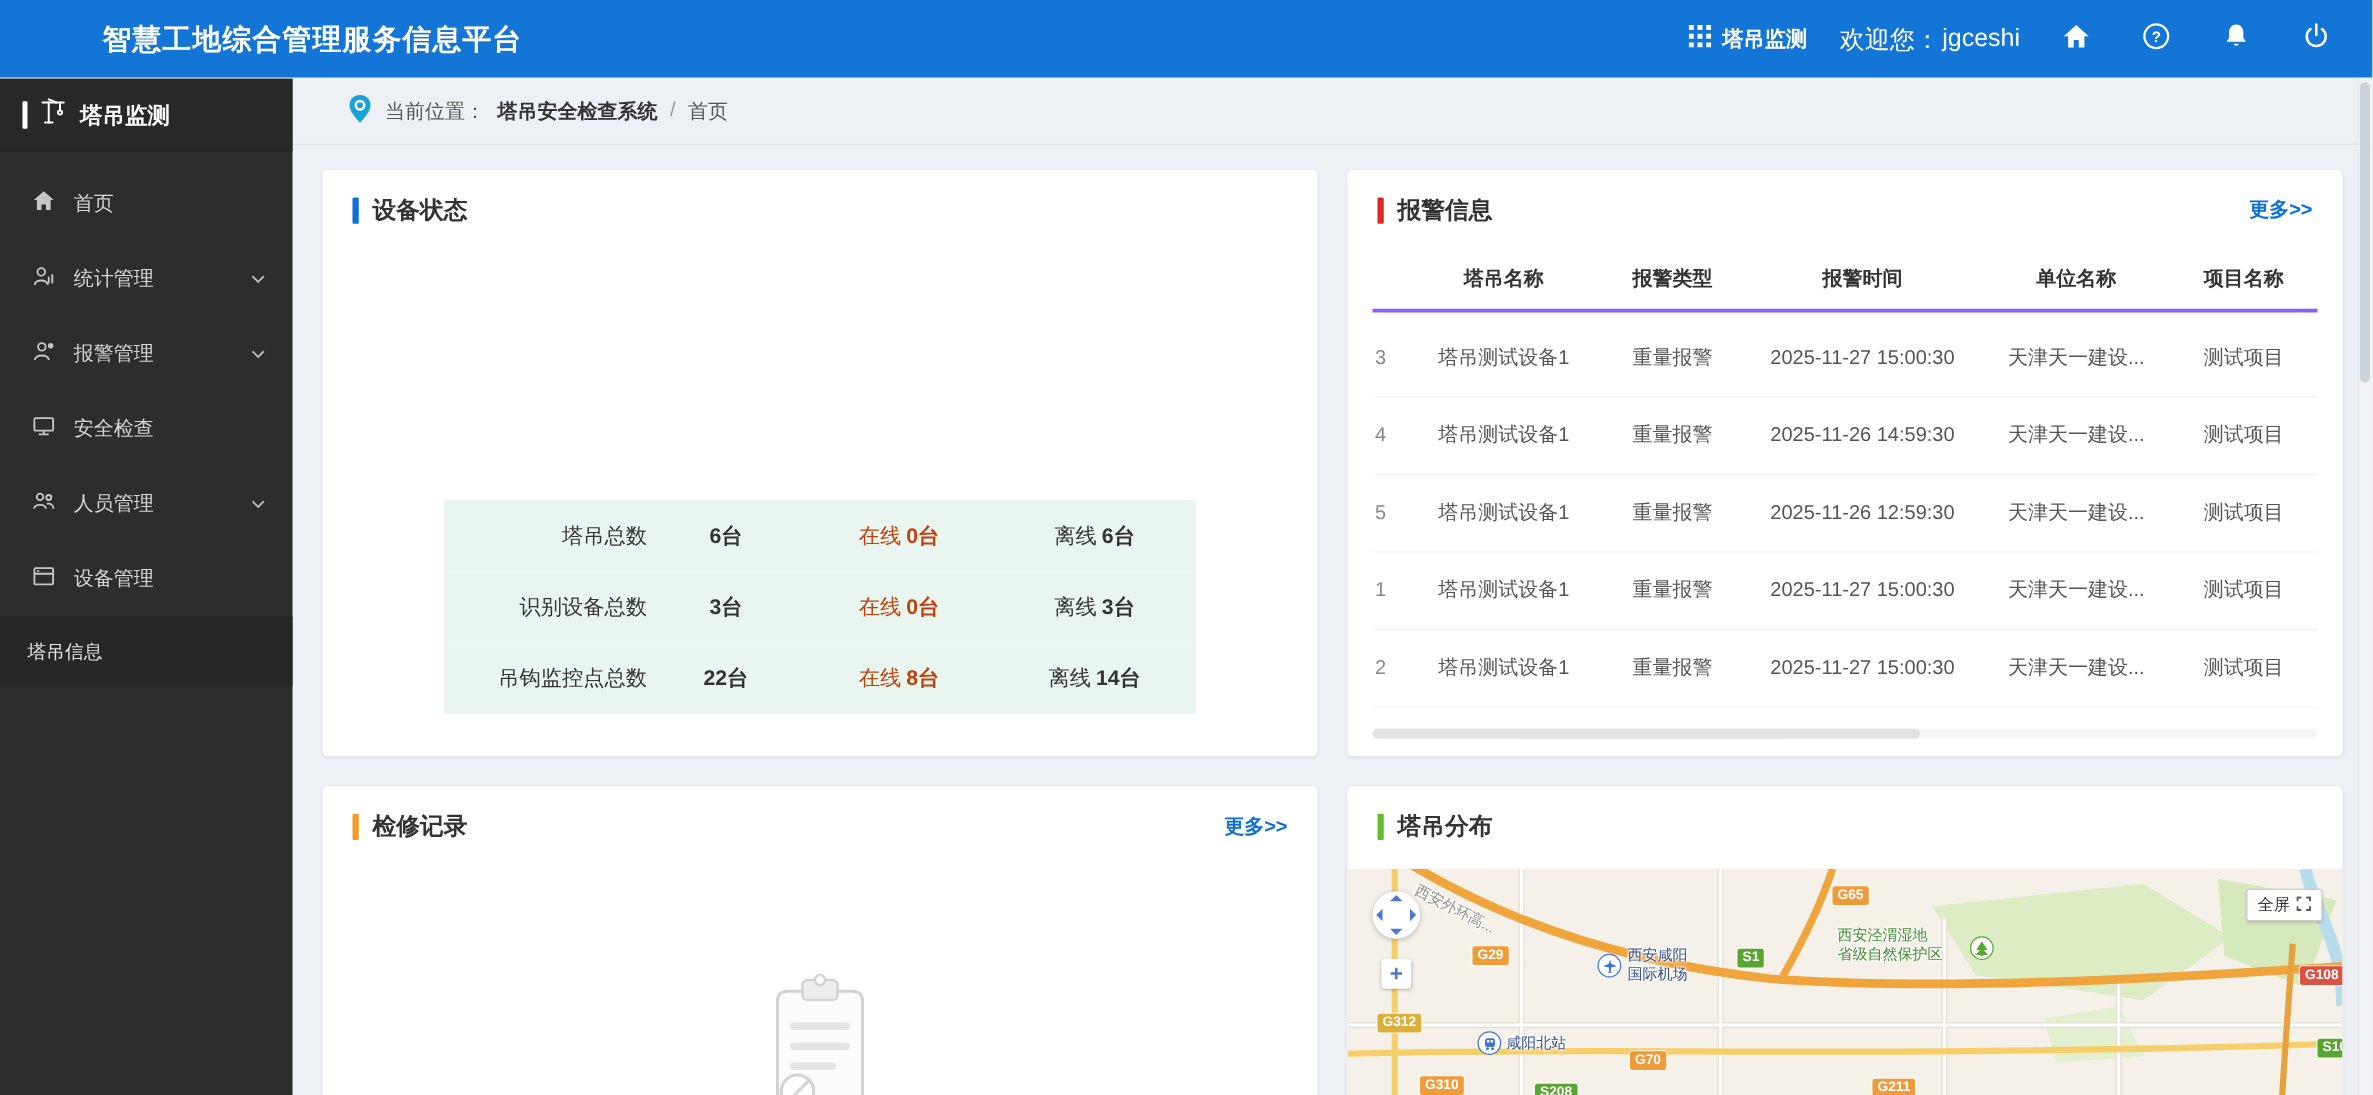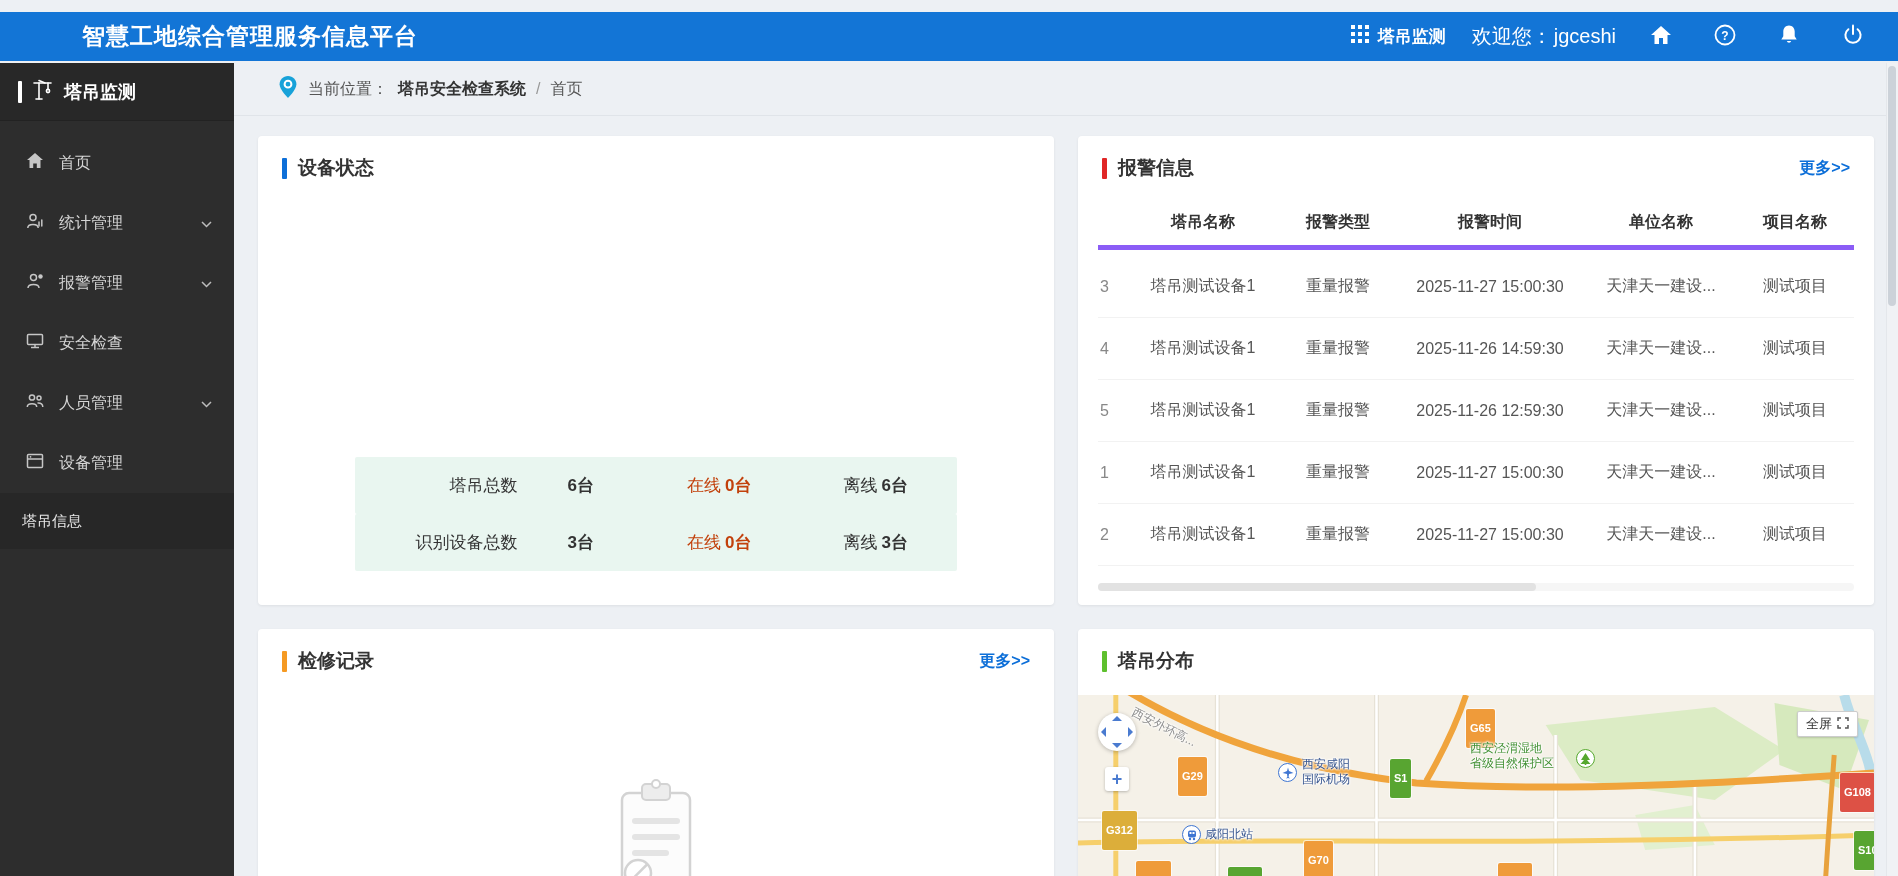--- a/index.html
+++ b/index.html
@@ -1,20 +1,20 @@
 <!DOCTYPE html>
 <html><head>
 <meta charset="utf-8">
 <style>
   * { margin:0; padding:0; box-sizing:border-box; }
   html,body { width:1898px; height:876px; overflow:hidden; }
   body { font-family:"Liberation Sans","DejaVu Sans",sans-serif; background:#edf0f4; position:relative; }
 
   
-  .topbar { position:absolute; top:12px; left:0; width:100%; height:49px; background:#1375d6;
+  .topbar { position:absolute; top:0; left:0; width:100%; height:62px; background:#1375d6;
             display:flex; align-items:center; justify-content:space-between; padding:0 26px 0 82px; z-index:20; }
   .brand { color:#fff; font-size:23px; font-weight:bold; letter-spacing:1px; }
   .topbar-right { display:flex; align-items:center; gap:26px; color:#fff; }
   .module-switch { display:flex; align-items:center; gap:9px; font-size:17px; font-weight:bold; cursor:pointer; }
   .welcome { font-size:20px; display:flex; align-items:center; gap:2px; }
   .top-icon { width:38px; height:38px; display:flex; align-items:center; justify-content:center; cursor:pointer; }
 
   
   .sidebar { position:absolute; top:63px; left:0; bottom:0; width:234px; background:#2d2d2d; z-index:15; }
   .sidebar-head { height:58px; display:flex; align-items:center; gap:10px; padding-left:18px; background:#282828; border-bottom:1px solid #222; }
@@ -46,35 +46,35 @@
   .stat-label { text-align:right; }
   .stat-total { text-align:center; font-weight:bold; }
   .stat-online { text-align:center; color:#c2410c; font-weight:normal; }
   .stat-offline { text-align:center; }
   .stat-offline b { margin-left:4px; }
   .stat-online .v { margin-left:4px; }
 
   
   .alarm-table { position:absolute; top:64px; left:20px; right:20px; bottom:14px; }
   .t-head, .t-row { display:grid; grid-template-columns:26px 158px 112px 192px 150px 1fr; align-items:center; text-align:center; }
-  .t-head { height:50px; font-weight:bold; font-size:16px; color:#333; border-bottom:5px solid #8b5cf6; }
+  .t-head { height:50px; font-weight:bold; font-size:16px; color:#333; border-bottom:3px solid #8b5cf6; }
   .t-rows { padding-top:6px; }
   .t-row { height:62px; font-size:16px; color:#555; border-bottom:1px solid #f2f2f2; cursor:default; }
   .t-row .idx { color:#888; text-align:left; padding-left:2px; }
   .t-row .unit { white-space:nowrap; overflow:hidden; }
   .hscroll { position:absolute; bottom:0; left:0; right:0; height:8px; background:#f6f6f6; border-radius:4px; }
   .hscroll .thumb { position:absolute; left:0; top:0; height:8px; width:58%; background:#e2e2e2; border-radius:4px; }
 
   
   .empty { position:absolute; top:150px; left:50%; transform:translateX(-50%); }
 
   
   .map { position:absolute; top:66px; left:0; right:0; bottom:0; background:#f5f1e8; overflow:hidden; }
   .map svg.basemap { position:absolute; top:0; left:0; width:100%; height:250px; }
-  .rbadge { position:absolute; font-size:11px; font-weight:bold; color:#fff; padding:13px 4px; border-radius:2px; line-height:13px; box-shadow:0 0 0 1px rgba(255,255,255,.65); }
+  .rbadge { position:absolute; font-size:11px; font-weight:bold; color:#fff; padding:1px 4px; border-radius:2px; line-height:13px; box-shadow:0 0 0 1px rgba(255,255,255,.65); }
   .bg-or { background:#ef9b3a; } .bg-ye { background:#dcae3a; } .bg-gr { background:#58a531; } .bg-rd { background:#dd5145; }
   .map-label { position:absolute; font-size:12px; line-height:15px; white-space:nowrap;
                text-shadow:0 1px 2px #fff, 0 -1px 2px #fff, 1px 0 2px #fff, -1px 0 2px #fff; }
   .lbl-blue { color:#34538e; } .lbl-green { color:#3f8f31; } .lbl-gray { color:#8d8d8d; }
   .ring-label { transform:rotate(27deg); transform-origin:left top; }
   .roundel { position:absolute; width:19px; height:19px; border-radius:50%; background:#fff;
              display:flex; align-items:center; justify-content:center; }
   .roundel.blue { border:1.5px solid #3f76d2; color:#3f76d2; }
   .roundel.green { border:1.5px solid #56a82f; color:#56a82f; }
   .fullscreen-btn { position:absolute; top:16px; right:16px; background:#fff; border:1px solid #ccc; border-radius:2px;
@@ -280,20 +280,26 @@
           <span class="stat-label">塔吊总数</span>
           <span class="stat-total">6台</span>
           <span class="stat-online"><span>在线</span><b class="v">0台</b></span>
           <span class="stat-offline"><span>离线</span><b>6台</b></span>
         </div>
         <div class="stat-row">
           <span class="stat-label">识别设备总数</span>
           <span class="stat-total">3台</span>
           <span class="stat-online"><span>在线</span><b class="v">0台</b></span>
           <span class="stat-offline"><span>离线</span><b>3台</b></span>
+        </div>
+        <div class="stat-row">
+          <span class="stat-label">吊钩监控点总数</span>
+          <span class="stat-total">22台</span>
+          <span class="stat-online"><span>在线</span><b class="v">8台</b></span>
+          <span class="stat-offline"><span>离线</span><b>14台</b></span>
         </div>
       </div>
     </section>
 
     <section class="card">
       <div class="card-head">
         <span class="accent red"></span>
         <span class="card-title">报警信息</span>
         <span class="more-link">更多&gt;&gt;</span>
       </div>

